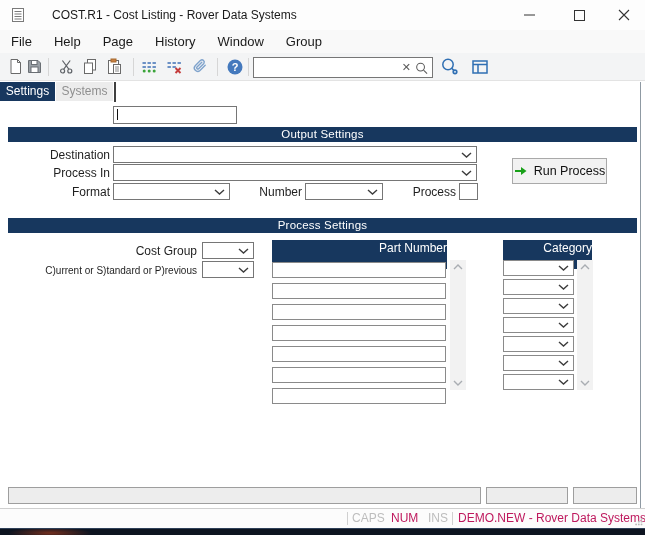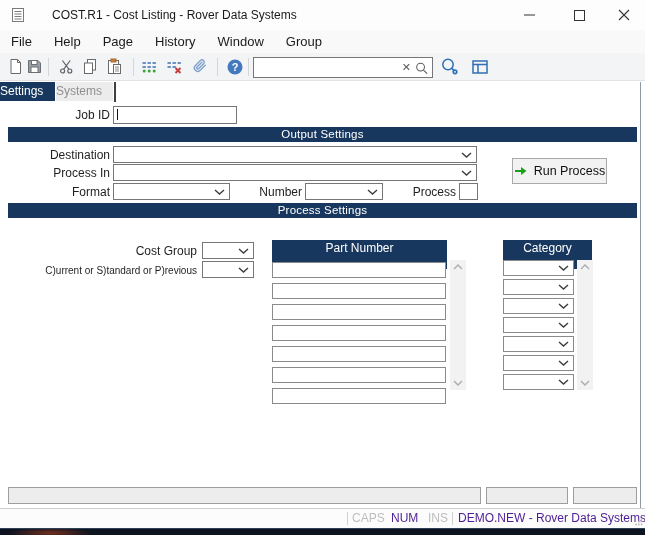--- a/index.html
+++ b/index.html
@@ -21,51 +21,51 @@
   .menu-item{font-size:13px;color:#1a1a1a;padding:0 11px;height:23px;line-height:23px;cursor:default;}
   
   .toolbar{position:absolute;left:0;top:53px;width:645px;height:28px;background:#f3f4f5;border-bottom:1px solid #e3e3e3;box-sizing:border-box;}
   .tb-icon{position:absolute;top:5px;width:18px;height:18px;}
   .tb-sep{position:absolute;top:5px;width:1px;height:18px;background:#d6d6d6;}
   .searchbox{position:absolute;left:253px;top:4px;width:180px;height:21px;background:#fff;border:1px solid #767676;box-sizing:border-box;display:flex;align-items:center;}
   .searchbox input{flex:1;border:none;outline:none;height:15px;font-size:12px;font-family:"Liberation Sans",sans-serif;background:transparent;min-width:0;padding:0 4px;}
   .search-x{font-size:11px;color:#5a5a5a;padding:0 4px;line-height:19px;}
   .search-mag{margin-right:4px;}
   
-  .tab{position:absolute;top:82px;height:19px;font-size:12px;text-align:left;line-height:19px;}
+  .tab{position:absolute;top:82px;height:19px;font-size:12px;text-align:center;line-height:19px;}
   .tab-settings{left:0;width:55px;background:var(--header-navy,#17375E);color:#fff;}
   .tab-advanced{left:56px;width:57px;background:#ececec;color:#8f8f8f;}
   .tab-endmark{position:absolute;left:114px;top:82px;width:2px;height:20px;background:#3f3f3f;}
   
   .lbl{position:absolute;height:17px;line-height:17px;font-size:12px;color:#1f1f1f;text-align:right;white-space:nowrap;}
   .tinput{position:absolute;background:#fff;border:1px solid #767676;box-sizing:border-box;font-size:12px;font-family:"Liberation Sans",sans-serif;padding:0 3px;outline:none;}
   .caret{position:absolute;width:1px;height:11px;background:#111;}
   .section{position:absolute;left:8px;width:629px;height:15px;background:var(--header-navy,#17375E);color:#fff;font-size:11.5px;line-height:15px;text-align:center;letter-spacing:.2px;}
   .dd{position:absolute;background:#fff;border:1px solid #767676;box-sizing:border-box;display:flex;align-items:center;}
   .dd .dd-v{flex:1;font-size:12px;padding-left:3px;overflow:hidden;}
   .dd svg{margin-right:4px;flex:0 0 auto;}
-  .colhdr{position:absolute;height:29px;background:var(--header-navy,#17375E);color:#fff;font-size:12px;line-height:17px;text-align:center;}
+  .colhdr{position:absolute;height:29px;background:var(--header-navy,#17375E);color:#fff;font-size:12px;line-height:17px;text-align:right;}
   .runbtn{position:absolute;left:512px;top:158px;width:95px;height:26px;background:#f2f2f2;border:1px solid #a9a9a9;box-sizing:border-box;display:flex;align-items:center;justify-content:center;gap:6px;font-size:12.5px;color:#111;cursor:default;}
   
   .stack{position:absolute;display:flex;flex-direction:column;gap:3px;}
   .stack .pinput{width:174px;height:16px;background:#fff;border:1px solid #8a8a8a;box-sizing:border-box;font-size:12px;font-family:"Liberation Sans",sans-serif;padding:0 3px;outline:none;}
   .stack .crow .dd2{width:71px;height:16px;background:#fff;border:1px solid #8a8a8a;box-sizing:border-box;display:flex;align-items:center;justify-content:flex-end;}
   .stack .crow .dd2 svg{margin-right:4px;}
   .vscroll{position:absolute;width:16px;background:#f2f2f2;}
   .vscroll .sv{position:absolute;left:3px;}
   .vscroll .sv.up{top:4px;}
   .vscroll .sv.dn{bottom:4px;}
   
   .sfield{position:absolute;top:487px;height:17px;background:#ededed;border:1px solid #9e9e9e;box-sizing:border-box;font-size:12px;line-height:15px;padding:0 3px;color:#333;}
   
   .content-divider{position:absolute;left:0;top:508px;width:645px;height:1px;background:#cfcfcf;}
   .statusbar{position:absolute;left:0;top:509px;width:645px;height:19px;background:#fcfcfc;font-size:12px;}
   .sb-item{position:absolute;top:0;height:19px;line-height:19px;white-space:nowrap;}
   .sb-dim{color:#bdbdbd;}
-  .sb-on{color:#4c1d95;}
+  .sb-on{color:#be185d;}
   .sb-sep{position:absolute;top:3px;width:1px;height:13px;background:#d0d0d0;}
   .grip{position:absolute;right:2px;bottom:2px;}
   
   .right-border{position:absolute;left:640px;top:82px;width:1px;height:426px;background:#8f9aa3;}
   .desktop-strip{position:absolute;left:0;top:528px;width:645px;height:7px;
     background:radial-gradient(ellipse 60px 8px at 50px 4px, rgba(170,62,30,.65), rgba(170,62,30,0) 70%), #0d1420;
     border-top:1px solid #2e4058;box-sizing:border-box;}
 </style>
 </head>
 <body>
@@ -203,21 +203,20 @@
         <line x1="3" y1="7.5" x2="17" y2="7.5" stroke="#2F6FB3" stroke-width="1.5"></line>
         <line x1="8" y1="7.5" x2="8" y2="16" stroke="#2F6FB3" stroke-width="1.5"></line>
       </svg>
     </span>
   </div>
 
   <div class="tab tab-settings">Settings</div>
   <div class="tab tab-advanced">Systems</div>
   <div class="tab-endmark"></div>
 
-  <div class="lbl" style="left:0;width:110px;top:107px">Job ID</div>
   <input class="tinput" style="left: 113px; top: 106px; width: 124px; height: 18px;" value="">
   <div class="caret" style="left:117px;top:109px"></div>
 
   <div class="section" style="top:127px">Output Settings</div>
 
   <div class="lbl" style="left:0;width:110px;top:147px">Destination</div>
   <div class="dd" style="left:113px;top:146px;width:364px;height:17px">
     <span class="dd-v"></span>
     <svg width="11" height="6" viewBox="0 0 11 6">
         <polyline points="1,1 5.5,5 10,1" fill="none" stroke="#3c3c3c" stroke-width="1.4"></polyline>
@@ -250,21 +249,21 @@
   <input class="tinput" style="left: 459px; top: 183px; width: 19px; height: 17px;" value="">
 
   <div class="runbtn">
     <svg width="14" height="12" viewBox="0 0 14 12">
       <path d="M1 6 H8" stroke="#18A018" stroke-width="2"></path>
       <path d="M7 2 L12.5 6 L7 10 Z" fill="#18A018"></path>
     </svg>
     <span>Run Process</span>
   </div>
 
-  <div class="section" style="top:203px">Process Settings</div>
+  <div class="section" style="top:218px">Process Settings</div>
 
   <div class="lbl" style="left:0;width:197px;top:243px">Cost Group</div>
   <div class="dd" style="left:202px;top:242px;width:52px;height:17px">
     <span class="dd-v"></span>
     <svg width="11" height="6" viewBox="0 0 11 6">
         <polyline points="1,1 5.5,5 10,1" fill="none" stroke="#3c3c3c" stroke-width="1.4"></polyline>
       </svg>
   </div>
 
   <div class="lbl" style="left:0;width:197px;top:262px;font-size:10px">C)urrent or S)tandard or P)revious</div>

